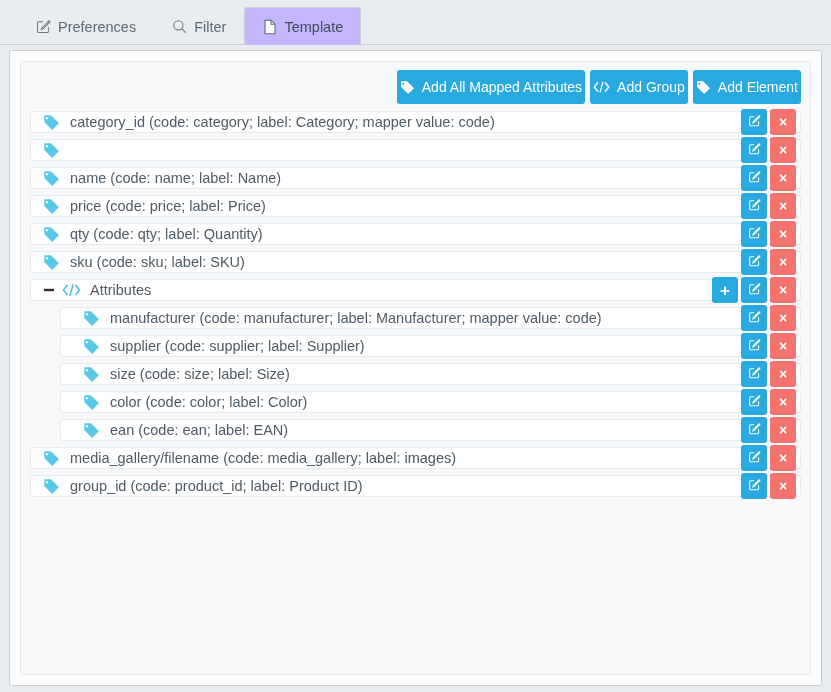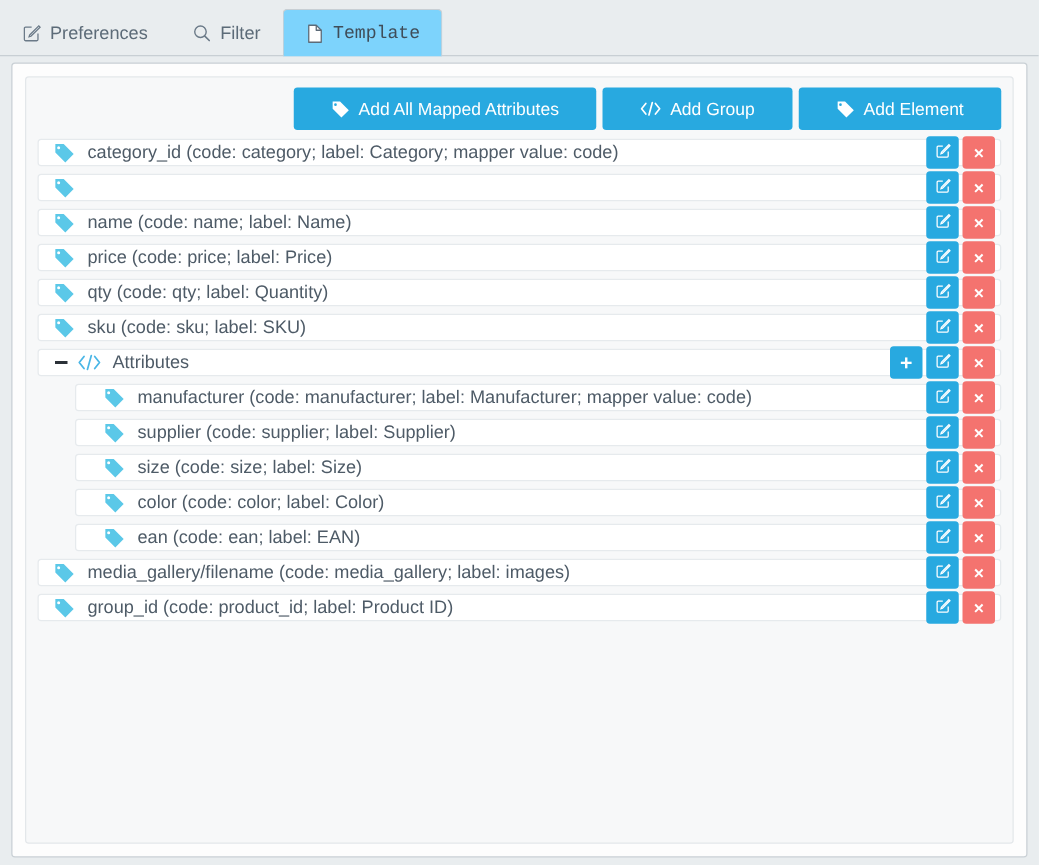--- a/index.html
+++ b/index.html
@@ -9,20 +9,21 @@
     background: #e9edef;
     font-family: "Liberation Sans", sans-serif;
     overflow: hidden;
   }
 
   
   .tabbar {
     position: relative;
     height: 45px;
     background: #e9edef;
+    padding-left: 18px;
     display: flex;
     align-items: flex-end;
     border-bottom: 1px solid #c8cfd4;
   }
   .tab {
     display: flex;
     align-items: center;
     gap: 7px;
     height: 38px;
     padding: 0 17px;
@@ -30,24 +31,23 @@
     color: #5c6b78;
     border: 1px solid transparent;
     border-bottom: none;
     border-radius: 4px 4px 0 0;
     cursor: pointer;
     position: relative;
     top: 1px;
     white-space: nowrap;
   }
   .tab.active {
-    background: #7dd3fc;
+    background: #c4b5fd;
     border-color: #c8cfd4;
     color: #3f4d59;
-    font-family: Liberation Mono, monospace;
   }
   .tab .ticon { display:inline-flex; width:15px; height:16px; align-items:center; justify-content:center; }
   .tab .ticon svg { display:block; }
 
   
   .panel {
     position: absolute;
     left: 9px;
     top: 50px;
     width: 813px;
@@ -72,21 +72,21 @@
     justify-content: flex-end;
     gap: 5px;
     margin-bottom: 7px;
   }
   .btn-primary {
     background: #28a9e0;
     color: #ffffff;
     border: none;
     border-radius: 3px;
     height: 34px;
-    padding: 0 30px;
+    padding: 0 3px;
     font-size: 14px;
     font-family: "Liberation Sans", sans-serif;
     display: inline-flex;
     align-items: center;
     gap: 7px;
     cursor: pointer;
     white-space: nowrap;
   }
   .btn-primary .bicon { display:inline-flex; align-items:center; }
 

